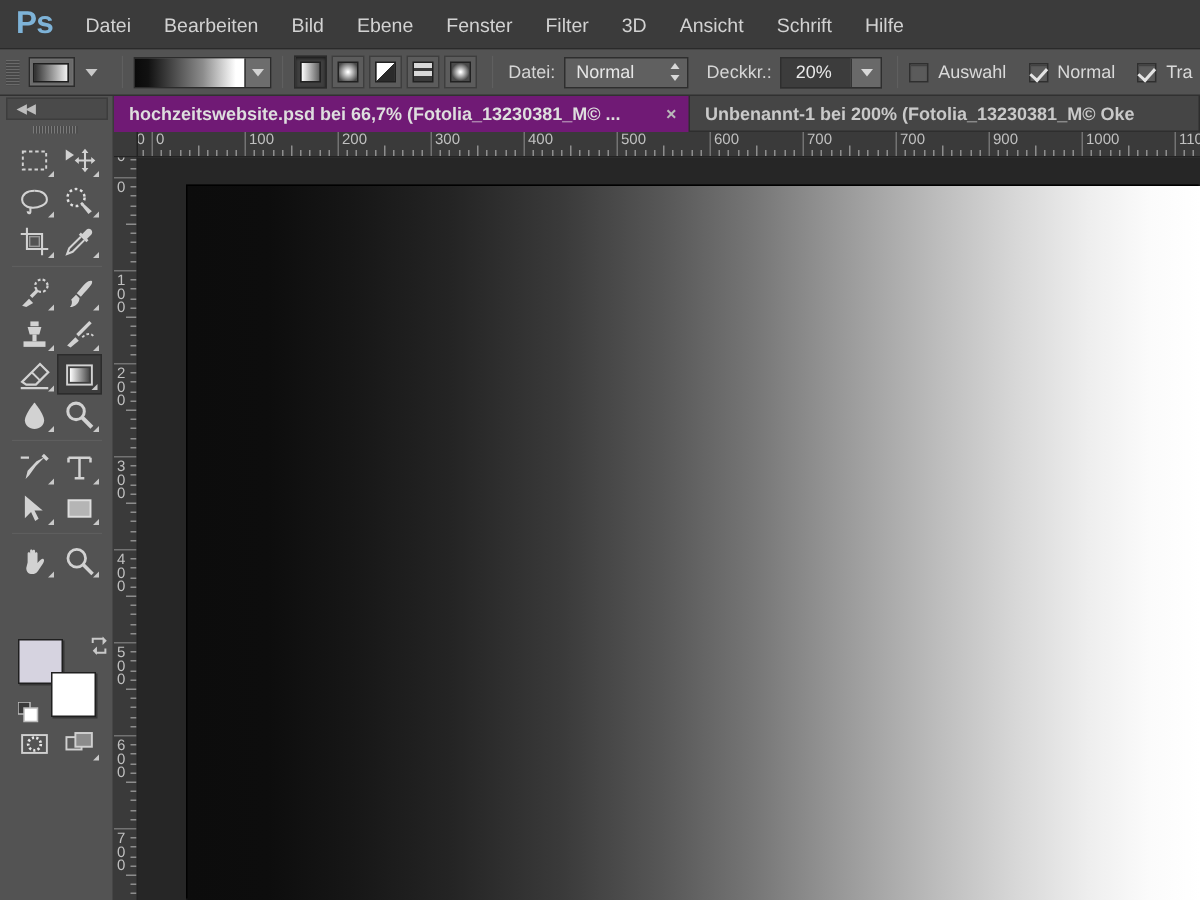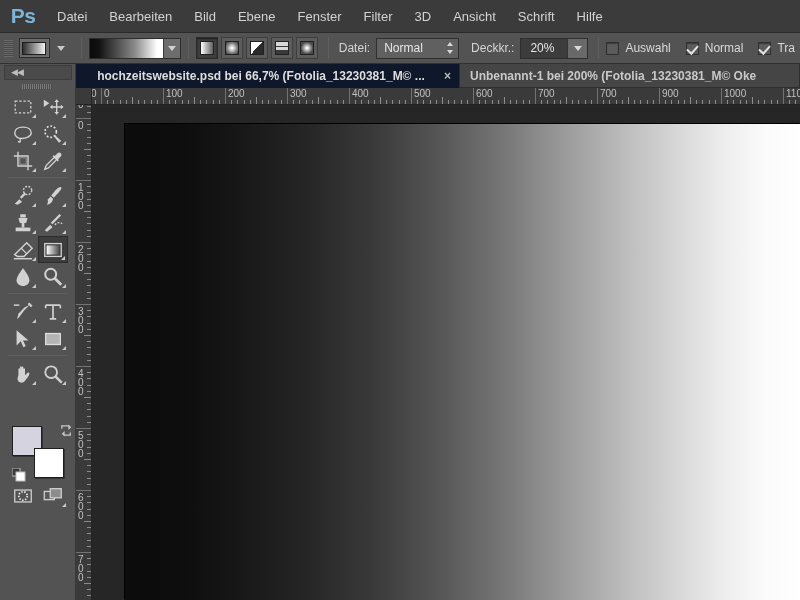--- a/index.html
+++ b/index.html
@@ -193,21 +193,21 @@
     position: absolute; left: 76px; top: 64px; width: 724px; height: 24px;
     background: #454545; display: flex; align-items: stretch;
     border-bottom: 1px solid #2e2e2e;
   }
   .tab {
     height: 24px; display: flex; align-items: center;
     padding: 0 8px 0 10px; font-size: 12px; font-weight: bold;
     color: #c9c9c9; border-right: 1px solid #2e2e2e;
     white-space: nowrap; overflow: hidden;
   }
-  .tab.active { background: #0f172a; color: #dedede; text-align: center; }
+  .tab.active { background: #701a75; color: #dedede; }
   .tab .tab-close {
     margin-left: 8px; color: #b9b9b9; font-size: 12px; line-height: 1;
   }
 
   
   .ruler-corner {
     position: absolute; left: 76px; top: 88px; width: 16px; height: 17px;
     background: #3a3a3a; border-right: 1px solid #232323; border-bottom: 1px solid #232323;
   }
   .hruler {

